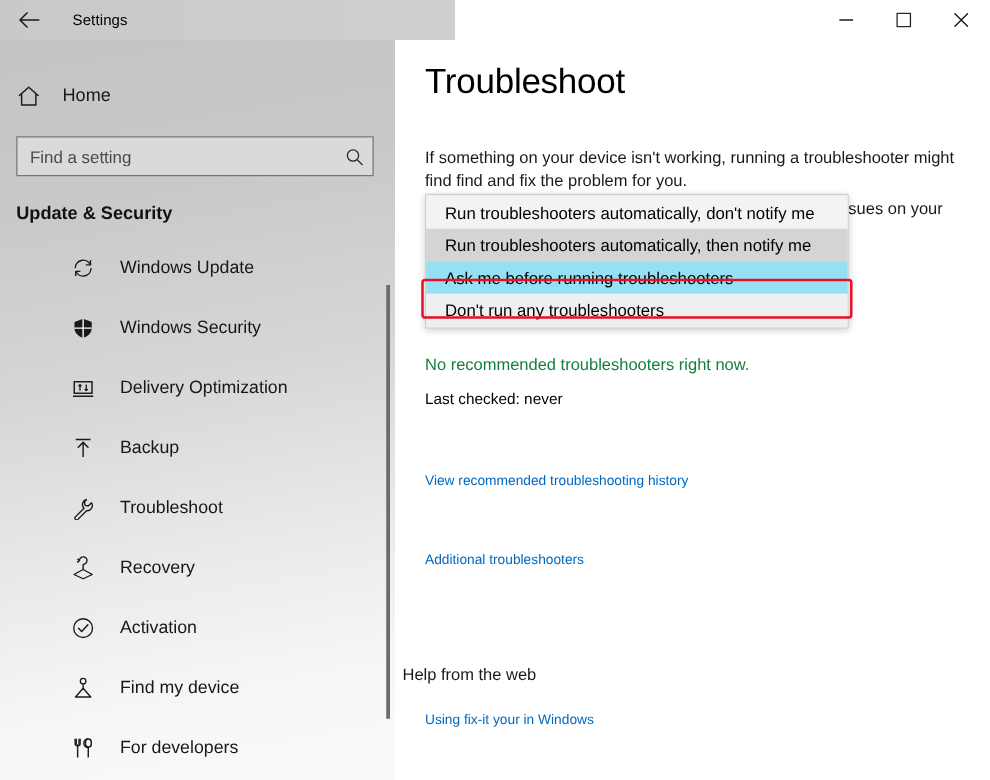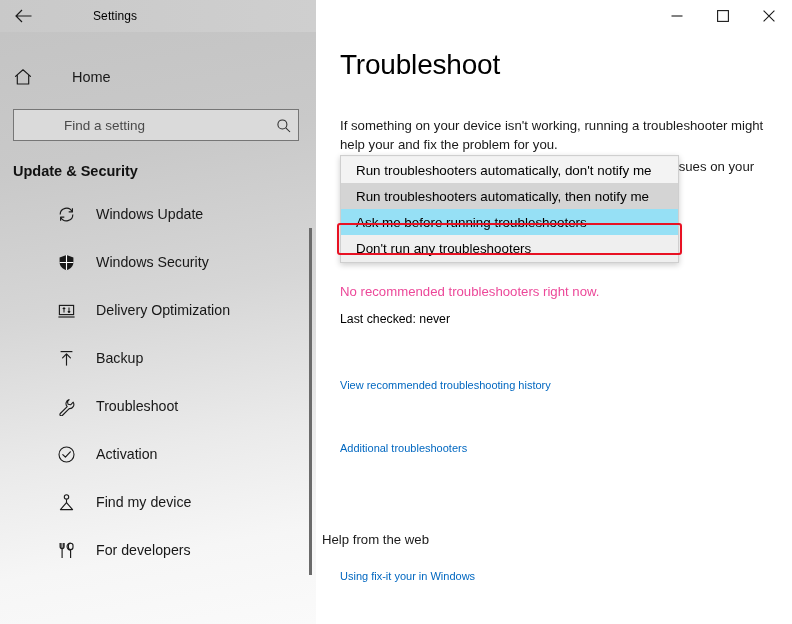--- a/index.html
+++ b/index.html
@@ -27,26 +27,25 @@
     position: absolute;
     top: 0; left: 0;
     width: 792px;
     height: 32px;
     display: flex;
     align-items: center;
     background: #cccccc;
     z-index: 40;
   }
   .titlebar-left {
-    width: 316px;
+    width: 364px;
     height: 32px;
     display: flex;
     align-items: center;
     background: linear-gradient(to right, #c9c9c9, #cfcfcf);
-    gap: 35px;
   }
   .back-btn {
     width: 46px;
     height: 32px;
     display: flex;
     align-items: center;
     justify-content: center;
   }
   .back-btn svg { display:block; }
   .title-text {
@@ -91,34 +90,33 @@
   }
   .home-icon {
     width: 30px;
     display: flex;
     align-items: center;
     justify-content: flex-start;
   }
   .home-label {
     font-size: 14.5px;
     color: #1a1a1a;
-    margin-left: 29px;
+    margin-left: 7px;
   }
 
   .search-wrap {
     margin: 12px 0 0 13px;
     width: 286px;
     height: 32px;
     box-sizing: border-box;
     border: 1px solid #767676;
     background: #dadada;
     display: flex;
     align-items: center;
     position: relative;
-    padding-left: 40px;
   }
   .search-input {
     flex: 1;
     border: 0;
     outline: none;
     background: transparent;
     font-family: "Liberation Sans", sans-serif;
     font-size: 13.5px;
     color: #1a1a1a;
     padding: 0 0 0 10px;
@@ -201,21 +199,21 @@
     left: 24px; top: 125px;
     width: 432px;
     font-size: 13.2px;
     line-height: 19px;
     color: #1a1a1a;
   }
   .status-line {
     position: absolute;
     left: 24px; top: 252px;
     font-size: 13.2px;
-    color: #ec4899;
+    color: #15803d;
   }
   .lastchecked {
     position: absolute;
     left: 24px; top: 280px;
     font-size: 12.3px;
     color: #000000;
   }
   .link {
     position: absolute;
     left: 24px;
@@ -391,20 +389,31 @@
 
       <div class="navitem">
         <span class="nav-ico">
           <svg width="19" height="19" viewBox="0 0 19 19">
             <path d="M12.1 2.6 A4.2 4.2 0 0 0 10.2 9.6 L3.3 16.5 A1.4 1.4 0 0 0 5.3 18.5 L12.2 11.6 A4.2 4.2 0 0 0 16.2 5.2 L13.6 7.8 L11.1 7.3 L10.5 4.8 Z" fill="none" stroke="#1a1a1a" stroke-width="1.1" stroke-linejoin="round"></path>
           </svg>
         </span>
         <span class="nav-label">Troubleshoot</span>
       </div>
 
+      <div class="navitem">
+        <span class="nav-ico">
+          <svg width="19" height="19" viewBox="0 0 19 19">
+            <path d="M2.2 14.6 L9.5 10.6 L16.8 14.6 L9.5 18 Z" fill="none" stroke="#1a1a1a" stroke-width="1.1" stroke-linejoin="round"></path>
+            <path d="M9.5 10.6 V6.4" stroke="#1a1a1a" stroke-width="1.1"></path>
+            <path d="M9.5 6.4 A3 3 0 1 0 6.6 3.6" fill="none" stroke="#1a1a1a" stroke-width="1.1"></path>
+            <path d="M5 2 L6.5 3.7 L4.6 4.9" fill="none" stroke="#1a1a1a" stroke-width="1.1" stroke-linejoin="round"></path>
+          </svg>
+        </span>
+        <span class="nav-label">Recovery</span>
+      </div>
 
       <div class="navitem">
         <span class="nav-ico">
           <svg width="19" height="19" viewBox="0 0 19 19">
             <circle cx="9.5" cy="9.5" r="7.5" fill="none" stroke="#1a1a1a" stroke-width="1.1"></circle>
             <path d="M5.8 9.6 L8.4 12.2 L13.3 6.8" fill="none" stroke="#1a1a1a" stroke-width="1.2" stroke-linecap="round" stroke-linejoin="round"></path>
           </svg>
         </span>
         <span class="nav-label">Activation</span>
       </div>
@@ -434,21 +443,21 @@
 
     </div>
 
     <div class="sb-track"></div>
   </div>
 
   <div class="main">
 
     <div class="page-title">Troubleshoot</div>
 
-    <div class="intro">If something on your device isn't working, running a troubleshooter might help your and fix the problem for you.</div>
+    <div class="intro">If something on your device isn't working, running a troubleshooter might find find and fix the problem for you.</div>
 
     <div class="para-rec">Recommended troubleshooting helps fix many detected issues on your device.</div>
 
     <div class="status-line">No recommended troubleshooters right now.</div>
     <div class="lastchecked">Last checked: never</div>
 
     <a class="link link-history">View recommended troubleshooting history</a>
     <a class="link link-addl">Additional troubleshooters</a>
 
     <div class="help-head">Help from the web</div>

